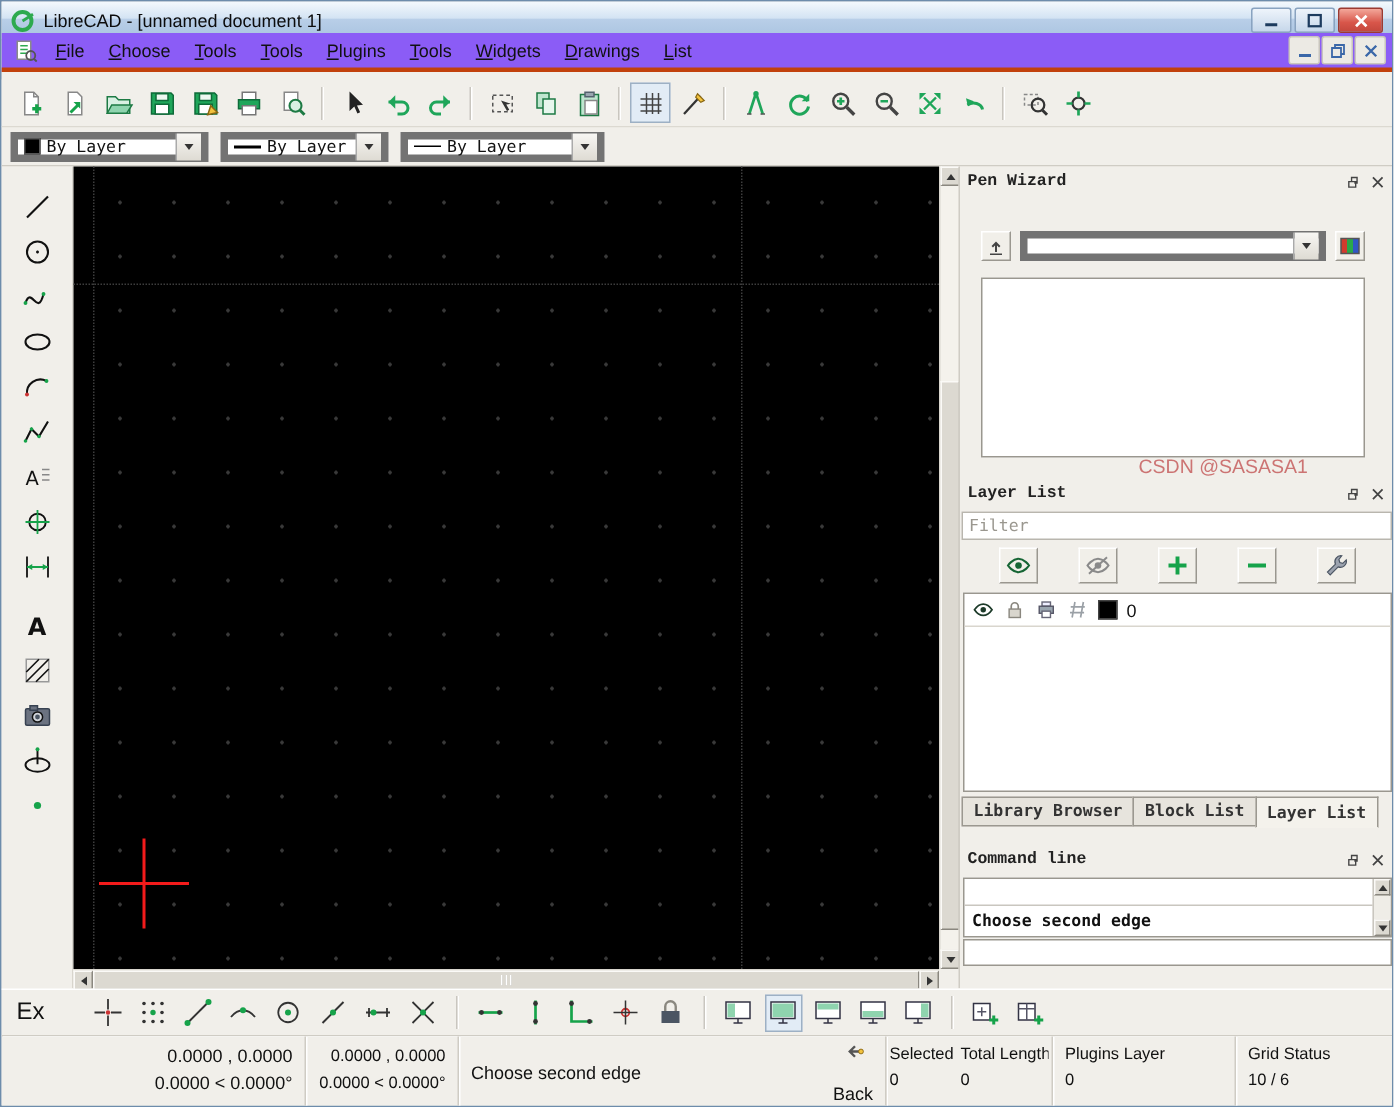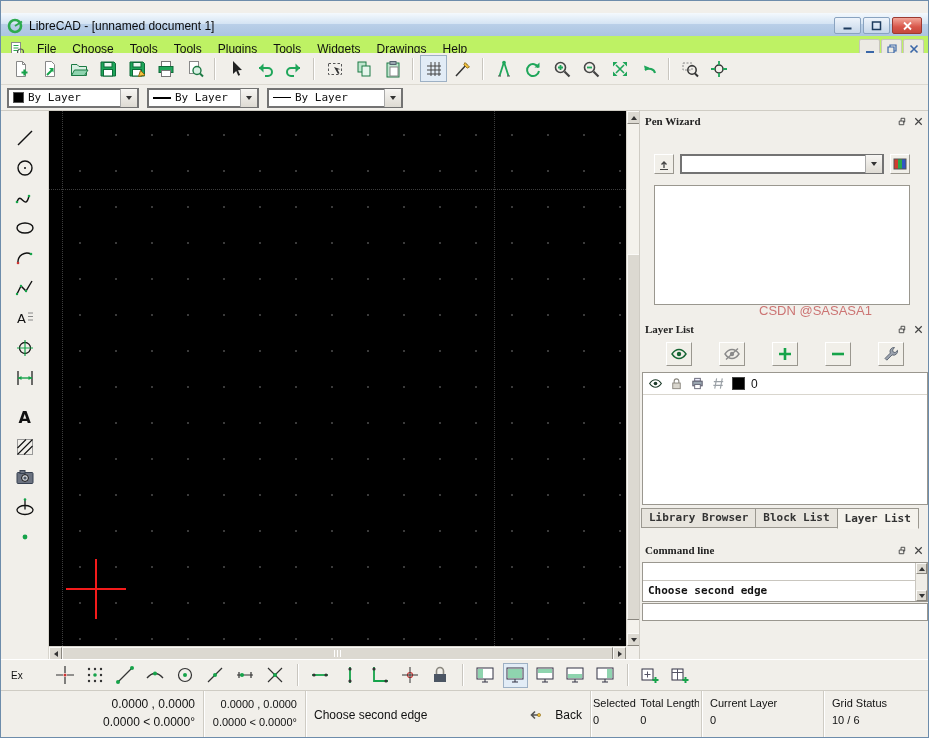--- a/index.html
+++ b/index.html
@@ -2,47 +2,47 @@
 <html><head>
 <meta charset="utf-8">
 <style>
   * { margin:0; padding:0; box-sizing:border-box; }
   html,body { background:#fff; }
   body { font-family:"Liberation Sans", sans-serif; font-size:12px; color:#111; }
   #win { position:relative; width:929px; height:738px; background:#f1efea; border:1px solid #6d8cab; overflow:hidden; }
   svg { display:block; }
 
   
-  #titlebar { position:absolute; top:12px; left:0; right:0; height:26px;
+  #titlebar { position:absolute; top:0; left:0; right:0; height:26px;
     background:linear-gradient(#f4f9fd, #d3e3f3 45%, #b9cfe8 46%, #a9c3e0);
     display:flex; align-items:center; padding:0 6px; border-bottom:1px solid #8aa6c4; }
   .tb-title { flex:1; margin-left:6px; font-size:12px; color:#0c0c0c; }
   .winbtn { width:27px; height:17px; margin-left:2px; border-radius:2px; display:flex; align-items:center; justify-content:center;
     background:linear-gradient(#eef4fb,#c6d7ea); border:1px solid #89a3c0; }
   .winbtn.close { width:30px; background:linear-gradient(#f3a79a,#d8564a 60%,#c4483d); border-color:#9c3a31; }
 
   
-  #menubar { position:absolute; top:35px; left:0; right:0; height:26px; background:#bef264;
-    border-bottom:1px solid #c2410c; display:flex; align-items:center; padding:0 4px; }
+  #menubar { position:absolute; top:21px; left:0; right:0; height:26px; background:#8b5cf6;
+    border-bottom:3px solid #c2410c; display:flex; align-items:center; padding:0 4px; }
   .menu-item { display:inline-block; padding:4px 8px; font-size:12px; color:#111; cursor:default; }
   .menu-item::first-letter { text-decoration:underline; }
   #menubar .spacer { flex:1; }
   .mdi-btn { width:21px; height:19px; display:flex; align-items:center; justify-content:center; margin-left:1px;
     background:#eceae4; border:1px solid #c8c5bd; border-radius:2px; }
 
   
   #toolbar1 { position:absolute; top:52px; left:0; right:0; height:32px; background:#f1efea;
     border-bottom:1px solid #dcd9d1; display:flex; align-items:center; padding:0 6px; gap:2px; }
   .tb { width:27px; height:27px; display:flex; align-items:center; justify-content:center; border:1px solid transparent; }
   .tb.pressed { background:#e2ecf6; border:1px solid #9db0c4; }
   .vsep { width:2px; height:22px; border-left:1px solid #c9c6bf; border-right:1px solid #ffffff; margin:0 4px; }
 
   #toolbar2 { position:absolute; top:84px; left:0; right:0; height:26px; background:#f1efea;
     border-bottom:1px solid #cfccc4; display:flex; align-items:center; padding:0 6px; gap:8px; }
-  .combo { display:flex; align-items:center; height:20px; background:#fff; border:2px solid #737373; font-family:"DejaVu Sans Mono",monospace; font-size:11px; }
+  .combo { display:flex; align-items:center; height:20px; background:#fff; border:5px solid #737373; font-family:"DejaVu Sans Mono",monospace; font-size:11px; }
   .combo .cbody { flex:1; display:flex; align-items:center; gap:4px; padding:0 4px; overflow:hidden; white-space:nowrap; }
   .combo .carrow { width:17px; height:18px; background:linear-gradient(#f7f6f3,#dedbd3); border-left:1px solid #aaa; display:flex; align-items:center; justify-content:center; }
   .tri-dn { width:0; height:0; border-left:3.5px solid transparent; border-right:3.5px solid transparent; border-top:4.5px solid #333; }
   .tri-up { width:0; height:0; border-left:3.5px solid transparent; border-right:3.5px solid transparent; border-bottom:4.5px solid #333; }
   .tri-lf { width:0; height:0; border-top:3.5px solid transparent; border-bottom:3.5px solid transparent; border-right:4.5px solid #333; }
   .tri-rt { width:0; height:0; border-top:3.5px solid transparent; border-bottom:3.5px solid transparent; border-left:4.5px solid #333; }
   .swatch { width:11px; height:11px; background:#000; border:1px solid #555; }
   .line-sample { width:18px; height:2px; background:#000; }
   .line-sample.thin { height:1px; }
 
@@ -67,21 +67,21 @@
   #vscroll .up { position:absolute; top:0; left:0; } #vscroll .dn { position:absolute; bottom:0; left:0; }
   #hscroll { position:absolute; left:0; bottom:0; height:13px; width:577px; background:#f4f2ec; border-top:1px solid #d8d5cd; }
   #hscroll .thumb { position:absolute; top:0; left:13px; right:13px; height:13px; background:#dcd9d1; border:1px solid; border-color:#fbfaf7 #8a877f #8a877f #fbfaf7; display:flex; align-items:center; justify-content:center; gap:2px; }
   #hscroll .grip { width:1px; height:7px; background:#9a978f; border-right:1px solid #fff; }
   #hscroll .lf { position:absolute; left:0; top:0; } #hscroll .rt { position:absolute; right:0; top:0; }
   #scorner { position:absolute; right:0; bottom:0; width:13px; height:13px; background:#f1efea; }
 
   
   #rightpanel { position:absolute; left:638px; top:0; width:291px; height:548px; background:#f1efea; border-left:1px solid #cfccc4; }
   .dock-title { height:20px; display:flex; align-items:center; padding:0 5px;
-    font-family:Liberation Serif, serif; font-size:11px; font-weight:bold; color:#222; }
+    font-family:Liberation Mono, monospace; font-size:11px; font-weight:bold; color:#222; }
   .dock-title .t { flex:1; }
   .dockbtn { width:14px; height:14px; display:flex; align-items:center; justify-content:center; margin-left:3px; }
 
   .pw-controls { display:flex; align-items:center; gap:6px; margin:22px 20px 10px 14px; height:22px; }
   .btn3d { background:#f1efe9; border:1px solid; border-color:#fff #9a978f #9a978f #fff; display:flex; align-items:center; justify-content:center; }
   .pw-combo { flex:1; height:20px; }
   .pw-preview { margin:2px 20px 14px 14px; height:120px; background:#fff; border:1px solid #9a978f; }
 
   .filter-input { display:block; width:287px; margin:2px 1px; height:19px; border:1px solid #b9b6ae; background:#fff;
     font-family:"DejaVu Sans Mono",monospace; font-size:11px; padding:0 4px; color:#333; }
@@ -104,31 +104,31 @@
   .cmd-prompt { padding:3px 5px; }
   .cmd-scroll { position:absolute; right:0; top:0; bottom:0; width:12px; border-left:1px solid #c9c6bf; background:#efede7;
     display:flex; flex-direction:column; justify-content:space-between; align-items:center; }
   .cmd-scroll .sbtn { width:11px; height:11px; }
   .cmd-input { margin:1px 2px; height:18px; background:#fff; border:1px solid #9a978f; display:flex; }
   .cmd-input input { flex:1; border:none; outline:none; font-family:"DejaVu Sans Mono",monospace; font-size:11px; padding:0 4px; background:transparent; }
 
   
   #bottombar { position:absolute; top:658px; left:0; right:0; height:32px; background:#f1efea;
     border-top:1px solid #ffffff; border-bottom:1px solid #cfccc4; display:flex; align-items:center; padding:0 10px; gap:5px; }
-  .ex-label { font-size:10px; margin-right:25px; }
+  .ex-label { font-size:16px; margin-right:25px; }
   .sb2 { width:25px; height:25px; display:flex; align-items:center; justify-content:center; border:1px solid transparent; }
   .sb2.pressed { background:#e2ecf6; border:1px solid #9db0c4; }
 
   
   #statusbar { position:absolute; top:690px; left:0; right:0; height:48px; background:#f1efea; display:flex; }
   .sb-cell { border-right:1px solid #cfccc4; box-shadow:1px 0 0 #fff; padding:4px 8px; overflow:hidden; }
   .sb-coords { width:203px; font-size:12px; line-height:18px; white-space:nowrap;text-align:right; }
   .sb-coords.small { width:102px; font-size:11px; line-height:18px; padding-left:6px; }
   .sb-hint { width:285px; display:flex; align-items:center; justify-content:space-between; font-size:12px; }
-  .sb-hint .back { display:flex; align-items:center; gap:14px; }
+  .sb-hint .back { display:flex; align-items:center; gap:14px;flex-direction:column; }
   .sb-sel { width:111px; display:flex; gap:2px; padding:4px 2px; }
   .sb-sel .col { overflow:hidden; }
   .sb-sel .col.c1 { width:47px; } .sb-sel .col.c2 { width:61px; }
   .lbl { font-size:11px; white-space:nowrap; line-height:17px; }
   .val { font-size:11px; white-space:nowrap; line-height:17px; }
   .sb-layer { width:122px; }
   .sb-grid { flex:1; border-right:none; }
 
   
   #watermark { position:absolute; left:758px; top:302px; font-size:13px; color:rgba(197,94,94,0.85); pointer-events:none; }
@@ -169,21 +169,21 @@
         <path d="M13.5 13.2l2 1.8" stroke="#555" stroke-width="1.4"></path>
     </svg>
     <span class="menu-item">File</span>
     <span class="menu-item">Choose</span>
     <span class="menu-item">Tools</span>
     <span class="menu-item">Tools</span>
     <span class="menu-item">Plugins</span>
     <span class="menu-item">Tools</span>
     <span class="menu-item">Widgets</span>
     <span class="menu-item">Drawings</span>
-    <span class="menu-item">Help</span>
+    <span class="menu-item">List</span>
     <span class="spacer"></span>
     <div class="mdi-btn">
       <svg width="10" height="10" viewBox="0 0 10 10">
           <rect x="1" y="7" width="8" height="2" fill="#3a67a8"></rect>
         </svg>
     </div>
     <div class="mdi-btn">
       <svg width="10" height="10" viewBox="0 0 10 10">
           <path d="M3 3V1h6v6H7M1 3h6v6H1z" fill="none" stroke="#3a67a8" stroke-width="1.2"></path>
         </svg>
@@ -555,20 +555,21 @@
             <svg width="11" height="11" viewBox="0 0 12 12">
               <path d="M3.5 5.5h5v4h-5zM5.5 5.5v-3h4v4h-2" fill="none" stroke="#444"></path>
             </svg>
           </span>
         <span class="dockbtn">
             <svg width="11" height="11" viewBox="0 0 12 12">
               <path d="M2.5 2.5l7 7M9.5 2.5l-7 7" stroke="#444" stroke-width="1.3"></path>
             </svg>
           </span>
       </div>
+      <input class="filter-input" placeholder="Filter" style="">
       <div class="layer-btns">
         <div class="btn3d lbtn">
             <svg width="18" height="18" viewBox="0 0 18 18">
               <path d="M2 9s3-4.5 7-4.5S16 9 16 9s-3 4.5-7 4.5S2 9 2 9z" fill="none" stroke="#166534" stroke-width="1.4"></path>
               <circle cx="9" cy="9" r="2.2" fill="#166534"></circle>
             </svg>
           </div>
         <div class="btn3d lbtn">
             <svg width="18" height="18" viewBox="0 0 18 18">
               <path d="M2 9s3-4.5 7-4.5S16 9 16 9s-3 4.5-7 4.5S2 9 2 9z" fill="none" stroke="#8a8a8a" stroke-width="1.4"></path>
@@ -819,21 +820,21 @@
       <div class="col c1">
         <div class="lbl">Selected</div>
         <div class="val">0</div>
       </div>
       <div class="col c2">
         <div class="lbl">Total Length</div>
         <div class="val">0</div>
       </div>
     </div>
     <div class="sb-cell sb-layer">
-      <div class="lbl">Current Layer</div>
+      <div class="lbl">Plugins Layer</div>
       <div class="val">0</div>
     </div>
     <div class="sb-cell sb-grid">
       <div class="lbl">Grid Status</div>
       <div class="val">10 / 6</div>
     </div>
   </div>
 
   <div id="watermark">CSDN @SASASA1</div>
 

